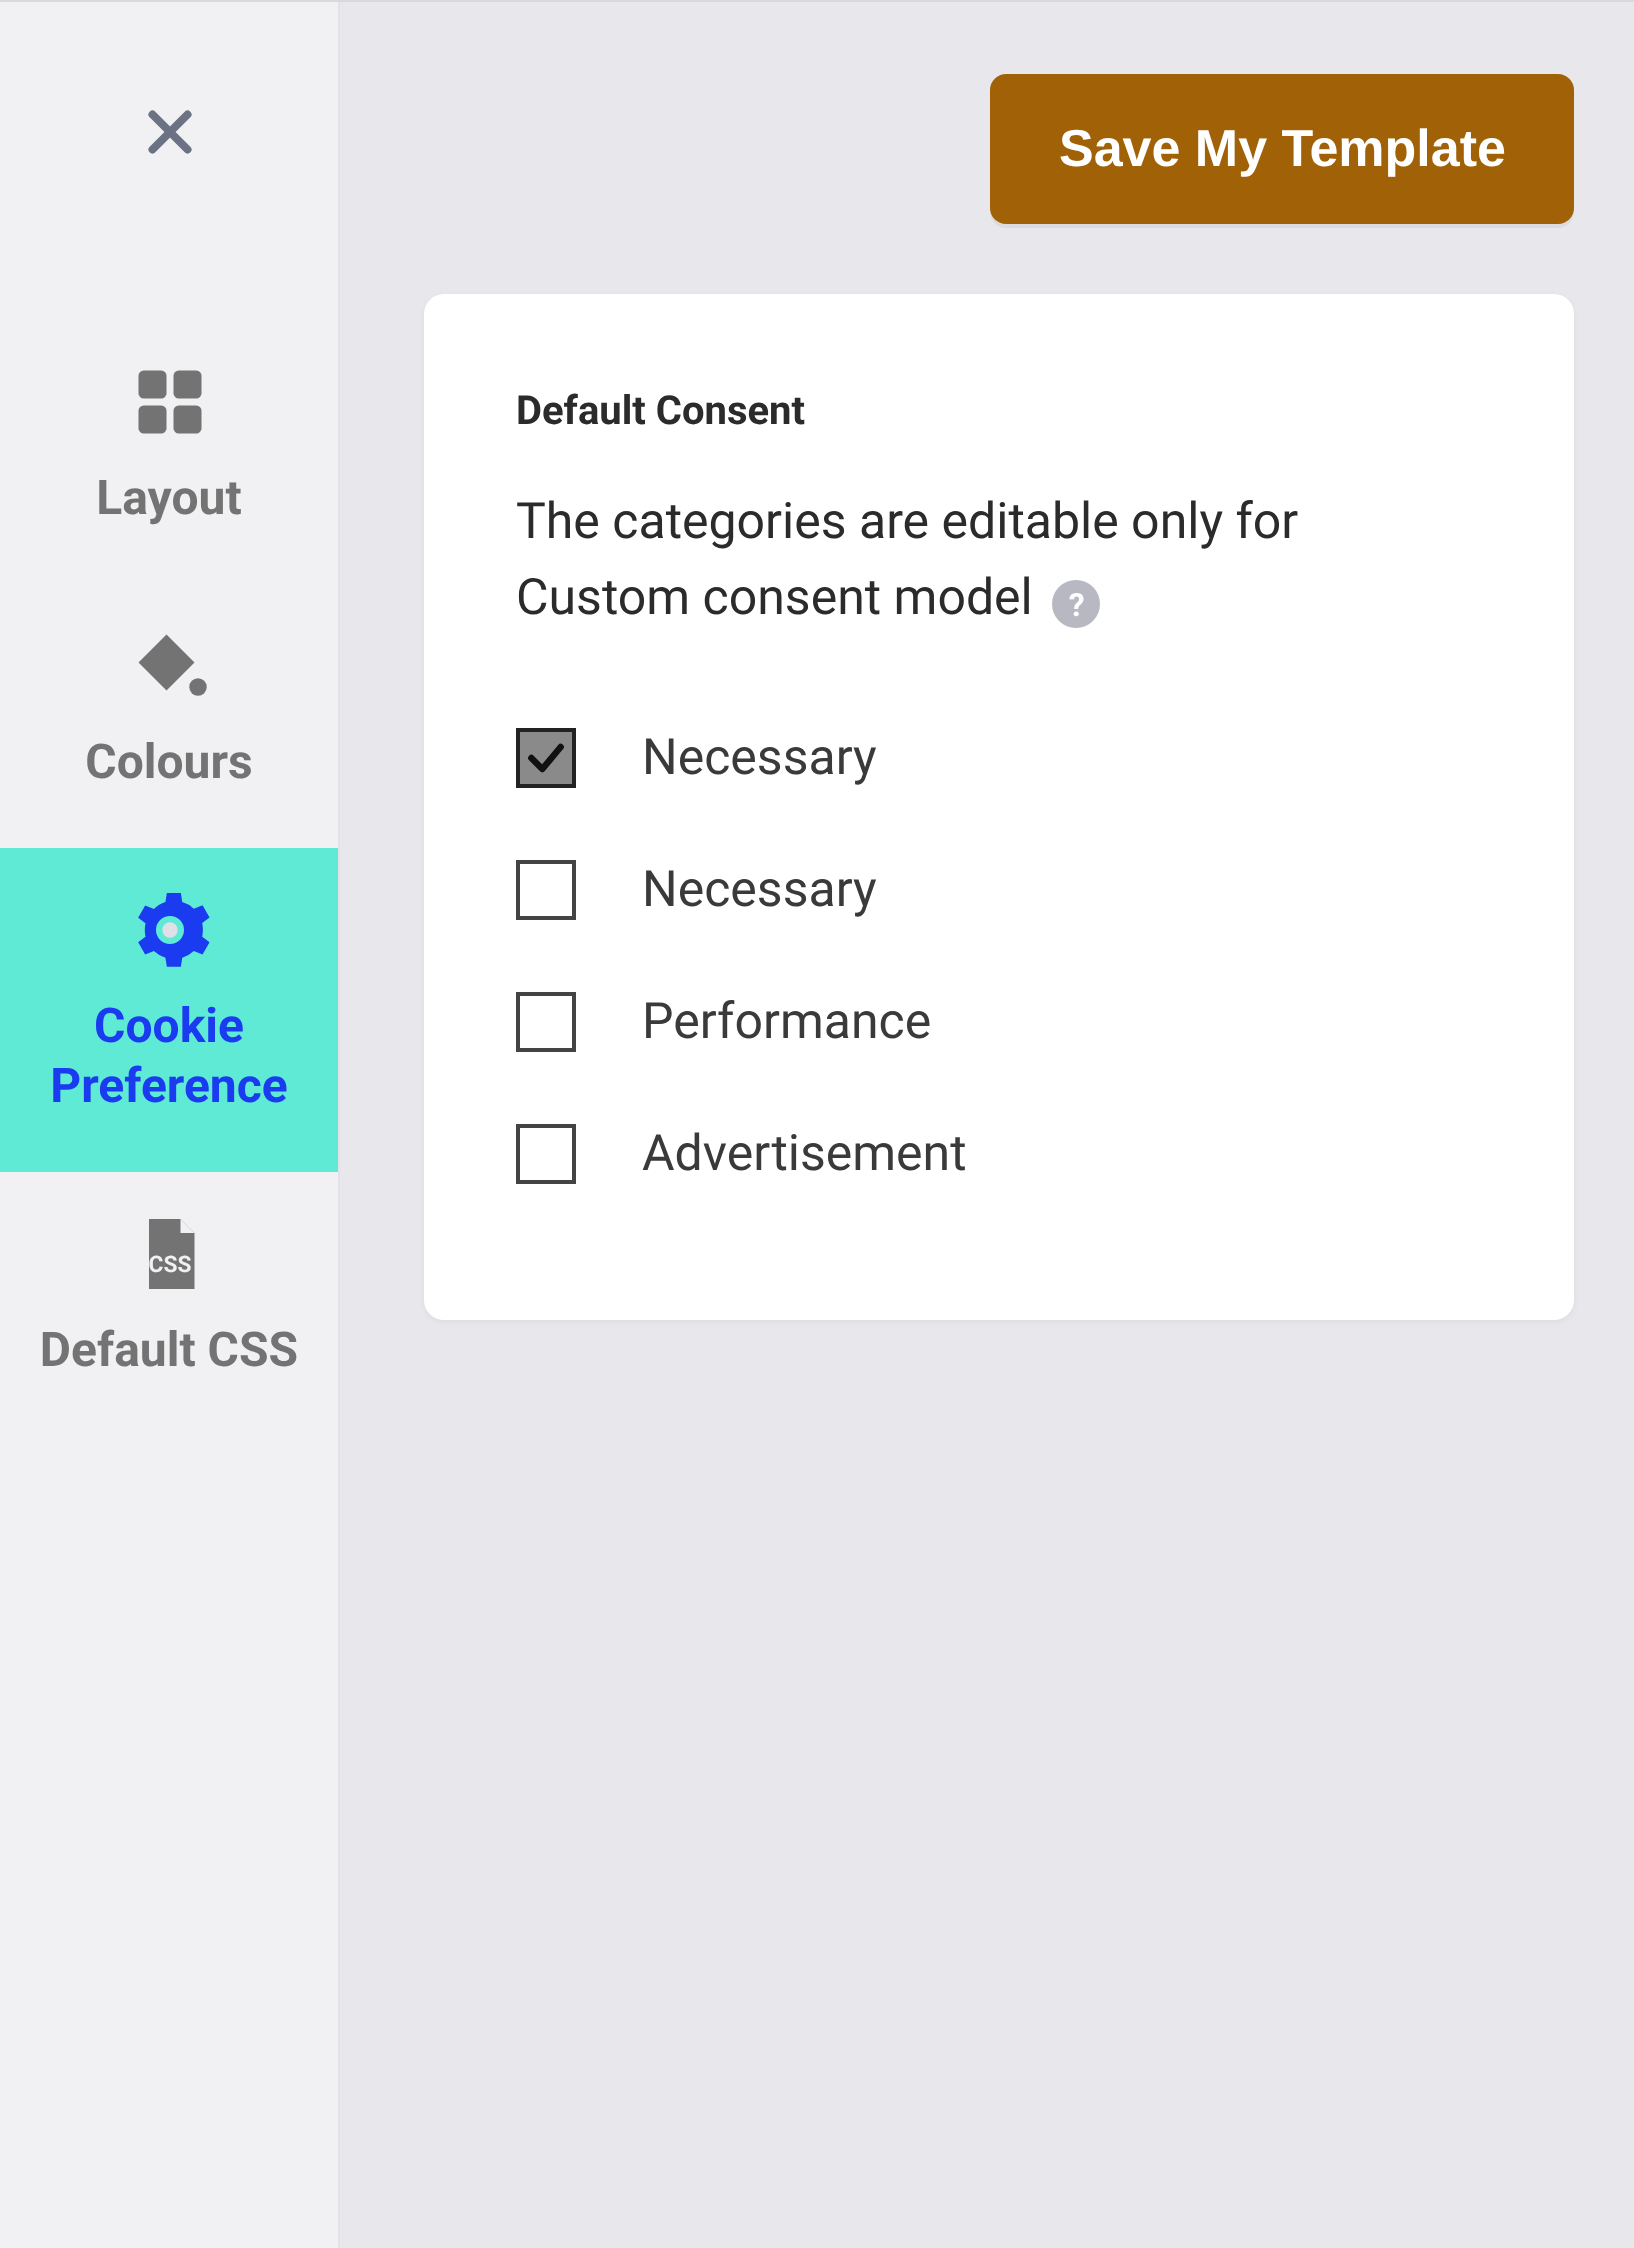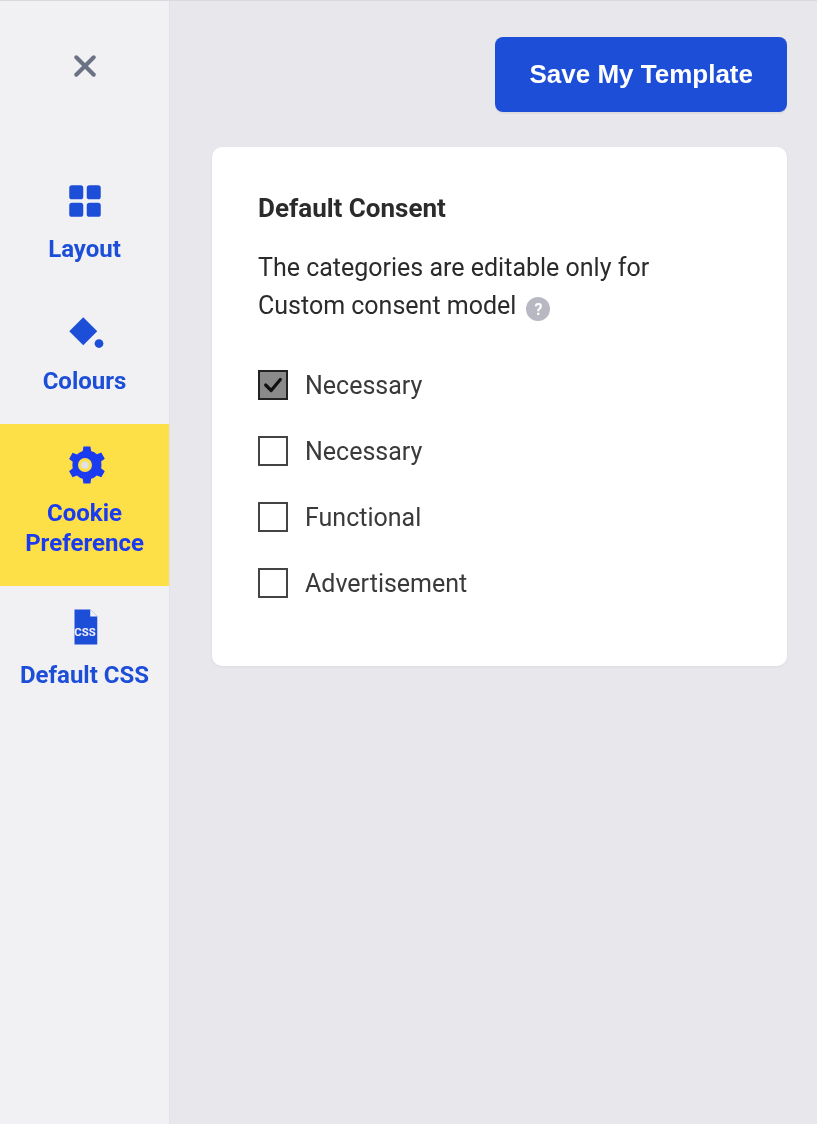--- a/index.html
+++ b/index.html
@@ -33,25 +33,25 @@
   }
   .sidebar .close-icon svg { width: 30px; height: 30px; }
   .nav-item {
     width: 100%;
     display: flex;
     flex-direction: column;
     align-items: center;
     justify-content: center;
     padding: 20px 10px 28px 10px;
     cursor: pointer;
-    color: #1d4ed8;
+    color: #737373;
     text-align: center;
   }
   .nav-item.active {
-    background: #fde047;
+    background: #5eead4;
     color: #1a3bf0;
   }
   .nav-item .icon {
     margin-bottom: 12px;
     display: flex;
     align-items: center;
   }
   .nav-item .icon svg { width: 42px; height: 42px; }
   .nav-item .label {
     font-size: 24px;
@@ -61,40 +61,40 @@
 
   
   .main {
     flex: 1;
     position: relative;
     padding: 36px 30px 30px 42px;
     overflow: auto;
   }
   .save-btn {
     float: right;
-    background: #1d4ed8;
+    background: #a16207;
     color: #fff;
     border: none;
     border-radius: 8px;
     font-size: 26px;
     font-weight: 700;
     padding: 22px 34px;
     cursor: pointer;
     box-shadow: 0 2px 0 rgba(0,0,0,.05);
   }
   .card {
     clear: both;
     background: #fff;
     border-radius: 10px;
     margin-top: 110px;
     padding: 46px 46px 50px 46px;
     box-shadow: 0 1px 3px rgba(0,0,0,.05);
   }
   .card h2 {
-    font-size: 26px;
+    font-size: 20px;
     font-weight: 700;
     color: #2b2b2b;
     margin-bottom: 26px;
   }
   .card .subtitle {
     font-size: 25px;
     font-weight: 400;
     color: #2b2b2b;
     line-height: 1.5;
     display: inline;
@@ -112,21 +112,21 @@
     font-size: 16px;
     font-weight: 700;
     margin-left: 6px;
   }
   .options {
     margin-top: 28px;
   }
   .opt {
     display: flex;
     align-items: center;
-    gap: 17px;
+    gap: 33px;
     padding: 18px 0;
   }
   .cb {
     width: 30px;
     height: 30px;
     border: 2px solid #444;
     display: inline-flex;
     align-items: center;
     justify-content: center;
     background: #fff;
@@ -223,21 +223,21 @@
         </div>
 
         <div class="opt">
           <span class="cb"></span>
           <span class="opt-label">Necessary</span>
         </div>
 
 
         <div class="opt">
           <span class="cb"></span>
-          <span class="opt-label">Functional</span>
+          <span class="opt-label">Performance</span>
         </div>
 
         <div class="opt">
           <span class="cb"></span>
           <span class="opt-label">Advertisement</span>
         </div>
 
       </div>
     </div>
   </div>

